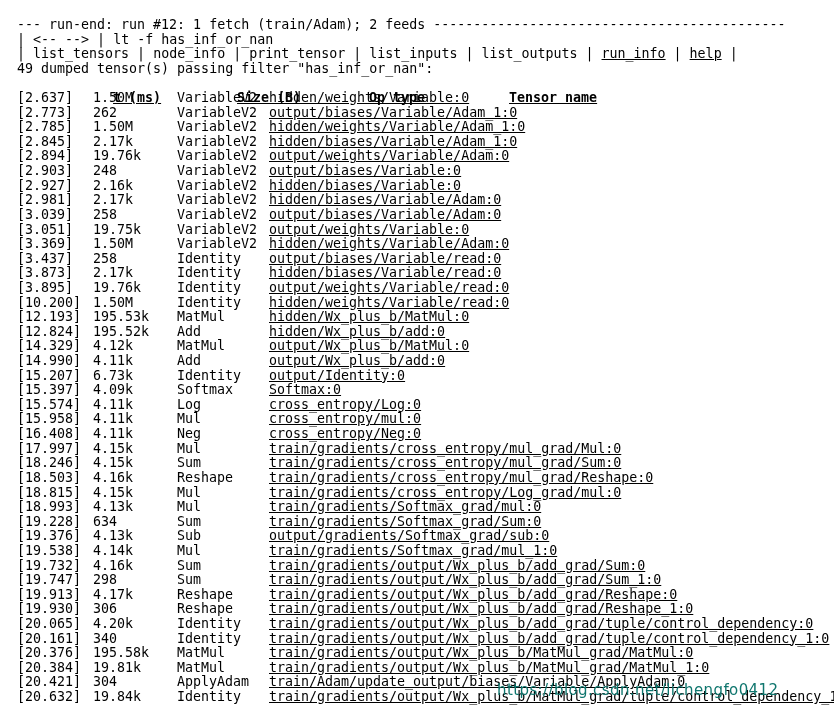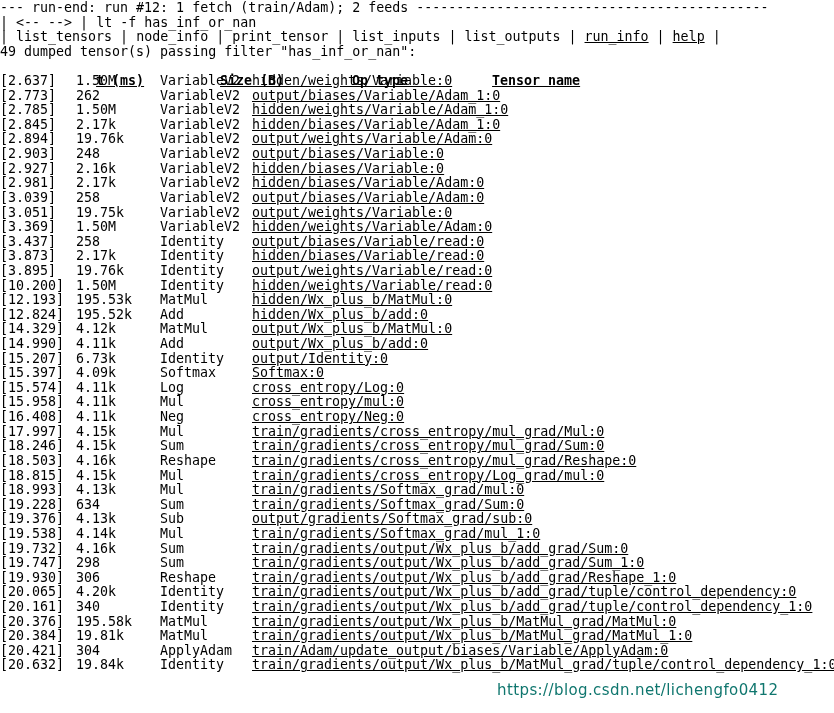--- a/index.html
+++ b/index.html
@@ -15,21 +15,21 @@
     font-size: 13.3px;
     line-height: 14.62px;
     color: #000000;
     -webkit-font-smoothing: none;
   }
   #screen {
     position: relative;
     width: 834px;
     height: 518px;
     background: #ffffff;
-    padding: 0;
+    padding: 17px;
     box-sizing: border-box;
   }
   .line {
     white-space: pre;
     height: 14.62px;
     letter-spacing: 0px;
     font-variant-ligatures: none;
   }
   .u { text-decoration: underline; }
 
@@ -114,20 +114,21 @@
         <div class="row"><span class="col-t">[17.997]</span><span class="col-size">4.15k</span><span class="col-op">Mul</span><span class="col-name">train/gradients/cross_entropy/mul_grad/Mul:0</span></div>
         <div class="row"><span class="col-t">[18.246]</span><span class="col-size">4.15k</span><span class="col-op">Sum</span><span class="col-name">train/gradients/cross_entropy/mul_grad/Sum:0</span></div>
         <div class="row"><span class="col-t">[18.503]</span><span class="col-size">4.16k</span><span class="col-op">Reshape</span><span class="col-name">train/gradients/cross_entropy/mul_grad/Reshape:0</span></div>
         <div class="row"><span class="col-t">[18.815]</span><span class="col-size">4.15k</span><span class="col-op">Mul</span><span class="col-name">train/gradients/cross_entropy/Log_grad/mul:0</span></div>
         <div class="row"><span class="col-t">[18.993]</span><span class="col-size">4.13k</span><span class="col-op">Mul</span><span class="col-name">train/gradients/Softmax_grad/mul:0</span></div>
         <div class="row"><span class="col-t">[19.228]</span><span class="col-size">634</span><span class="col-op">Sum</span><span class="col-name">train/gradients/Softmax_grad/Sum:0</span></div>
         <div class="row"><span class="col-t">[19.376]</span><span class="col-size">4.13k</span><span class="col-op">Sub</span><span class="col-name">output/gradients/Softmax_grad/sub:0</span></div>
         <div class="row"><span class="col-t">[19.538]</span><span class="col-size">4.14k</span><span class="col-op">Mul</span><span class="col-name">train/gradients/Softmax_grad/mul_1:0</span></div>
         <div class="row"><span class="col-t">[19.732]</span><span class="col-size">4.16k</span><span class="col-op">Sum</span><span class="col-name">train/gradients/output/Wx_plus_b/add_grad/Sum:0</span></div>
         <div class="row"><span class="col-t">[19.747]</span><span class="col-size">298</span><span class="col-op">Sum</span><span class="col-name">train/gradients/output/Wx_plus_b/add_grad/Sum_1:0</span></div>
+        <div class="row"><span class="col-t">[19.913]</span><span class="col-size">4.17k</span><span class="col-op">Reshape</span><span class="col-name">train/gradients/output/Wx_plus_b/add_grad/Reshape:0</span></div>
         <div class="row"><span class="col-t">[19.930]</span><span class="col-size">306</span><span class="col-op">Reshape</span><span class="col-name">train/gradients/output/Wx_plus_b/add_grad/Reshape_1:0</span></div>
         <div class="row"><span class="col-t">[20.065]</span><span class="col-size">4.20k</span><span class="col-op">Identity</span><span class="col-name">train/gradients/output/Wx_plus_b/add_grad/tuple/control_dependency:0</span></div>
         <div class="row"><span class="col-t">[20.161]</span><span class="col-size">340</span><span class="col-op">Identity</span><span class="col-name">train/gradients/output/Wx_plus_b/add_grad/tuple/control_dependency_1:0</span></div>
         <div class="row"><span class="col-t">[20.376]</span><span class="col-size">195.58k</span><span class="col-op">MatMul</span><span class="col-name">train/gradients/output/Wx_plus_b/MatMul_grad/MatMul:0</span></div>
         <div class="row"><span class="col-t">[20.384]</span><span class="col-size">19.81k</span><span class="col-op">MatMul</span><span class="col-name">train/gradients/output/Wx_plus_b/MatMul_grad/MatMul_1:0</span></div>
         <div class="row"><span class="col-t">[20.421]</span><span class="col-size">304</span><span class="col-op">ApplyAdam</span><span class="col-name">train/Adam/update_output/biases/Variable/ApplyAdam:0</span></div>
         <div class="row"><span class="col-t">[20.632]</span><span class="col-size">19.84k</span><span class="col-op">Identity</span><span class="col-name">train/gradients/output/Wx_plus_b/MatMul_grad/tuple/control_dependency_1:0</span></div>
       </div>
 
   </div>

